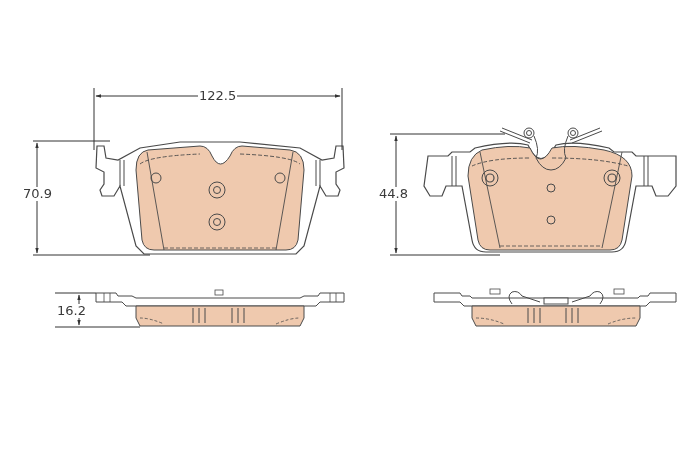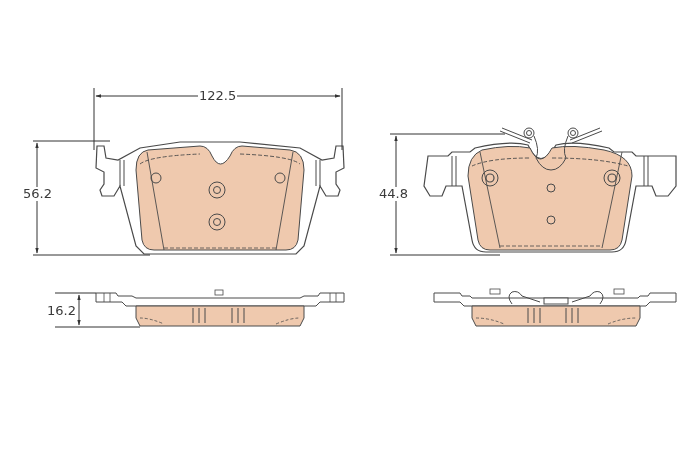--- a/index.html
+++ b/index.html
@@ -128,15 +128,15 @@
       <line x1="534" y1="308" x2="534" y2="323"></line>
       <line x1="540" y1="308" x2="540" y2="323"></line>
       <line x1="566" y1="308" x2="566" y2="323"></line>
       <line x1="572" y1="308" x2="572" y2="323"></line>
       <line x1="578" y1="308" x2="578" y2="323"></line>
     </g>
   </g>
 </svg>
 
 <div class="dim-label" style="left:198px; top:89px;">122.5</div>
-<div class="dim-label" style="left:22px; top:187px;">56.2</div>
+<div class="dim-label" style="left:22px; top:187px;">70.9</div>
 <div class="dim-label" style="left:378px; top:187px;">44.8</div>
-<div class="dim-label" style="left:46px; top:304px;">16.2</div>
+<div class="dim-label" style="left:56px; top:304px;">16.2</div>
 
 </body></html>

